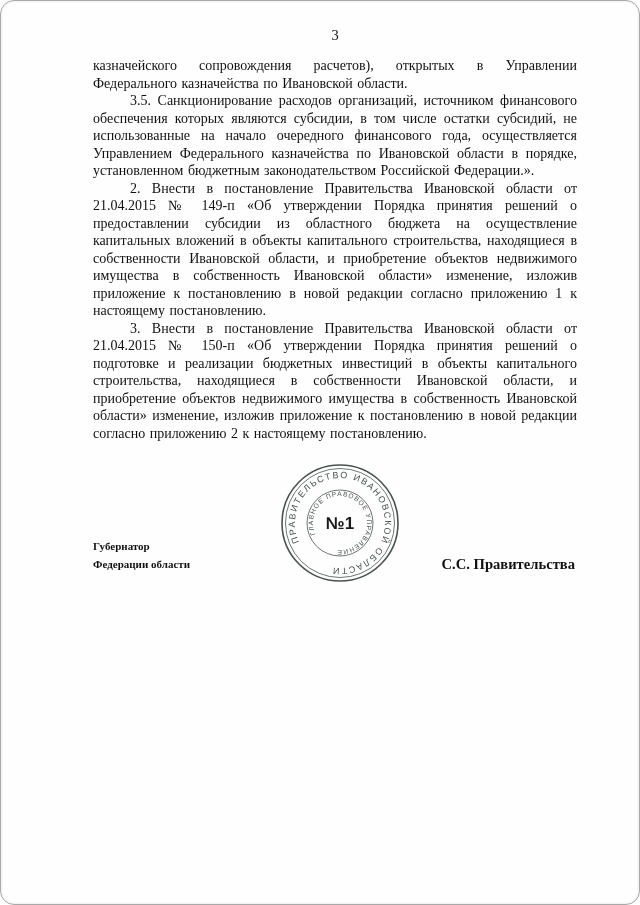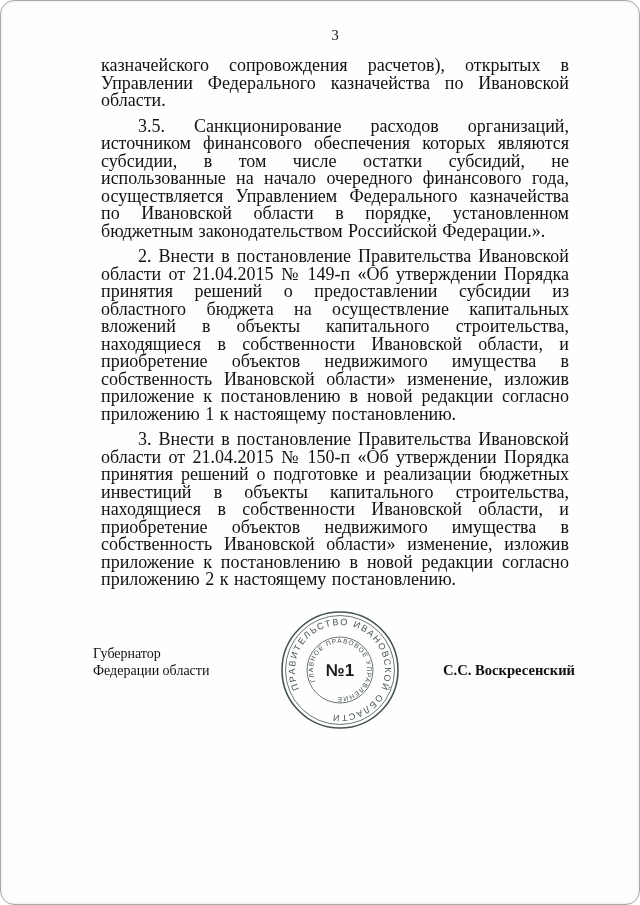--- a/index.html
+++ b/index.html
@@ -21,41 +21,42 @@
     padding: 26px 62px 0 92px;
     overflow: hidden;
     color: #111;
   }
   .page-number {
     text-align: center;
     font-size: 14.5px;
     margin-bottom: 13px;
   }
   .content p {
-    margin: 8px;
-    font-size: 18px;
+    margin: 0;
+    font-size: 14px;
     line-height: 17.5px;
     text-align: justify;
     text-indent: 37px;
     word-spacing: 1px;
   }
   .content p.no-indent {
     text-indent: 0;
   }
   .sig-row {
     position: relative;
     margin-top: 56px;
     display: flex;
     justify-content: space-between;
     align-items: flex-end;
   }
   .sig-left {
-    font-weight: normal;
-    font-size: 14px;
+    font-weight: bold;
+    font-size: 11px;
     line-height: 17.5px;
+    margin-top: 40px;
   }
   .sig-right {
     font-weight: bold;
     font-size: 14.6px;
     line-height: 17.5px;
     padding-right: 2px;
   }
   .stamp {
     position: absolute;
     left: 186px;
@@ -102,17 +103,17 @@
             <textPath href="#ringPath">ПРАВИТЕЛЬСТВО ИВАНОВСКОЙ ОБЛАСТИ</textPath>
           </text>
           <text font-size="6.6" letter-spacing="1" font-family="Liberation Sans, sans-serif">
             <textPath href="#innerPath">ГЛАВНОЕ ПРАВОВОЕ УПРАВЛЕНИЕ</textPath>
           </text>
         </g>
         <text x="61" y="67" text-anchor="middle" font-size="17" font-weight="bold" fill="#1b1b1b" font-family="Liberation Sans, sans-serif">№1</text>
       </svg>
     </div>
 
-    <div class="sig-right">С.С. Воскресенский</div>
+    <div class="sig-right">С.С. Правительства</div>
 
   </div>
 
 </div>
 
 </body></html>

